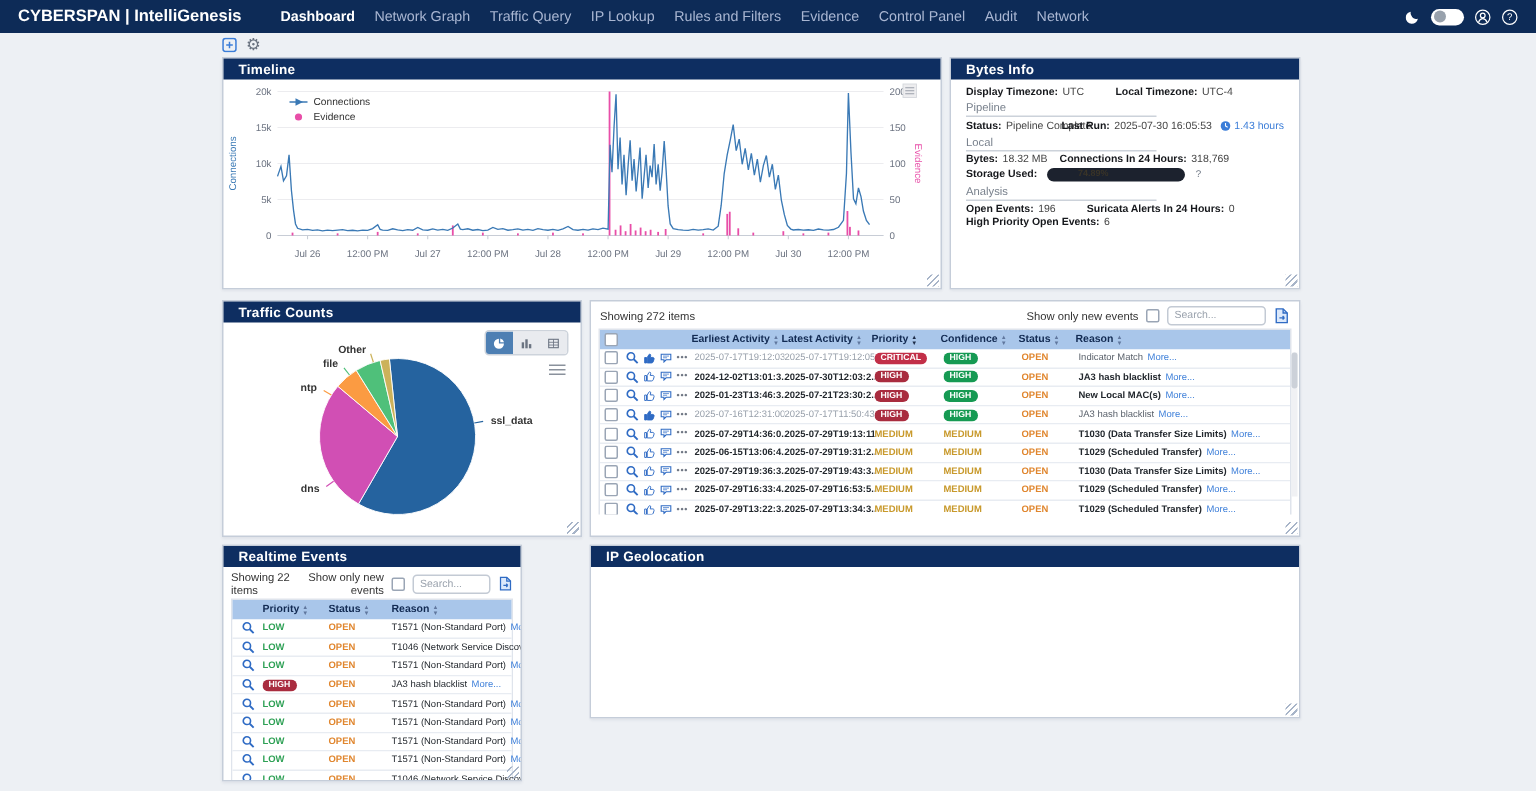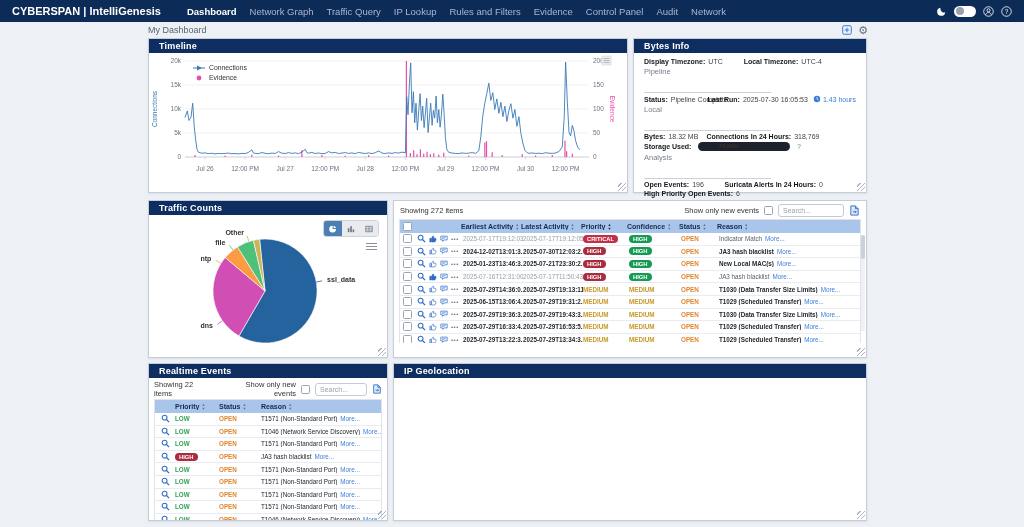--- a/index.html
+++ b/index.html
@@ -27,31 +27,31 @@
          box-shadow:0 1px 2px rgba(20,40,80,.08)}
   .panel-header{height:14px;background:#0e2e61;color:#fff;font-size:9px;font-weight:bold;
                 line-height:14px;padding:0 10px;letter-spacing:.2px}
   .panel-body{position:relative;height:calc(100% - 14px);overflow:hidden}
   .rsz{position:absolute;right:1px;bottom:1px;width:8px;height:8px;cursor:nwse-resize;
        background:repeating-linear-gradient(135deg,transparent 0 2px,#a7b4c8 2px 3px)}
   #panel-timeline{left:148px;top:38px;width:480px;height:155px}
   #panel-sysinfo {left:633px;top:38px;width:234px;height:155px}
   #panel-traffic {left:148px;top:200px;width:240px;height:158px}
   #panel-events  {left:393px;top:200px;width:474px;height:158px}
-  #panel-realtime{left:148px;top:363px;width:240px;height:158px}
-  #panel-geo     {left:393px;top:363px;width:474px;height:158px}
+  #panel-realtime{left:148px;top:363px;width:200px;height:158px}
+  #panel-geo     {left:393px;top:363px;width:474px;height:116px}
   
   .notice{display:flex;align-items:center;gap:4px;font-size:7.5px;color:#444;padding:2px 6px 0}
   
   .si{padding:3px 10px;font-size:7px;color:#444}
   .si-row{display:flex;margin:2px 0;white-space:nowrap;align-items:center}
   .si .lbl{font-weight:bold;color:#16181c;margin-right:3px}
   .si .g{display:flex;align-items:center}
   .si-sec{color:#78808c;font-size:7.5px;border-bottom:1px solid #ccd2da;width:60%;
-          padding-bottom:16px;margin:0 0 2px}
+          padding-bottom:1px;margin:0 0 2px}
   .blue{color:#3b7dd8}
   .sbar{width:92px;height:9px;border-radius:5px;background:#1c222e;position:relative;overflow:hidden;margin:0 4px}
   .sfill{height:100%;background:#f2b705}
   .slab{position:absolute;left:22%;top:1px;font-size:6px;font-weight:bold;color:#3a3427}
   .qicon{width:9px;height:9px;border:1px solid #7c8käa;border-radius:50%;font-size:6.5px;
          color:#6a7380;text-align:center;line-height:9px;border-color:#9aa3b0}
   
   .chart-btns{position:absolute;top:5px;right:8px;display:flex;border-radius:3px;overflow:hidden;
               border:1px solid #cdd3db;z-index:3}
   .cbtn{width:18px;height:15px;background:#e9ebef;display:flex;align-items:center;justify-content:center;cursor:pointer}
@@ -124,21 +124,20 @@
     <span>
       <svg viewBox="0 0 12 12" width="11" height="11">
           <circle cx="6" cy="6" r="5.2" fill="none" stroke="#fff" stroke-width="0.9"></circle>
           <text x="6" y="8.3" text-anchor="middle" font-size="7" fill="#fff" font-family="Liberation Sans,sans-serif">?</text>
         </svg>
     </span>
   </div>
 </header>
 
 <div class="page-head">
-  <span class="page-title">My Dashboard</span>
   <span class="ph-icons">
     <span>
       <svg viewBox="0 0 10 10" width="10" height="10">
           <rect x="0.7" y="0.7" width="8.6" height="8.6" rx="1.6" fill="none" stroke="#3b7dd8" stroke-width="1"></rect>
           <path d="M5 2.8v4.4M2.8 5h4.4" stroke="#3b7dd8" stroke-width="1"></path>
         </svg>
     </span>
     <span class="gear">⚙</span>
   </span>
 </div>

